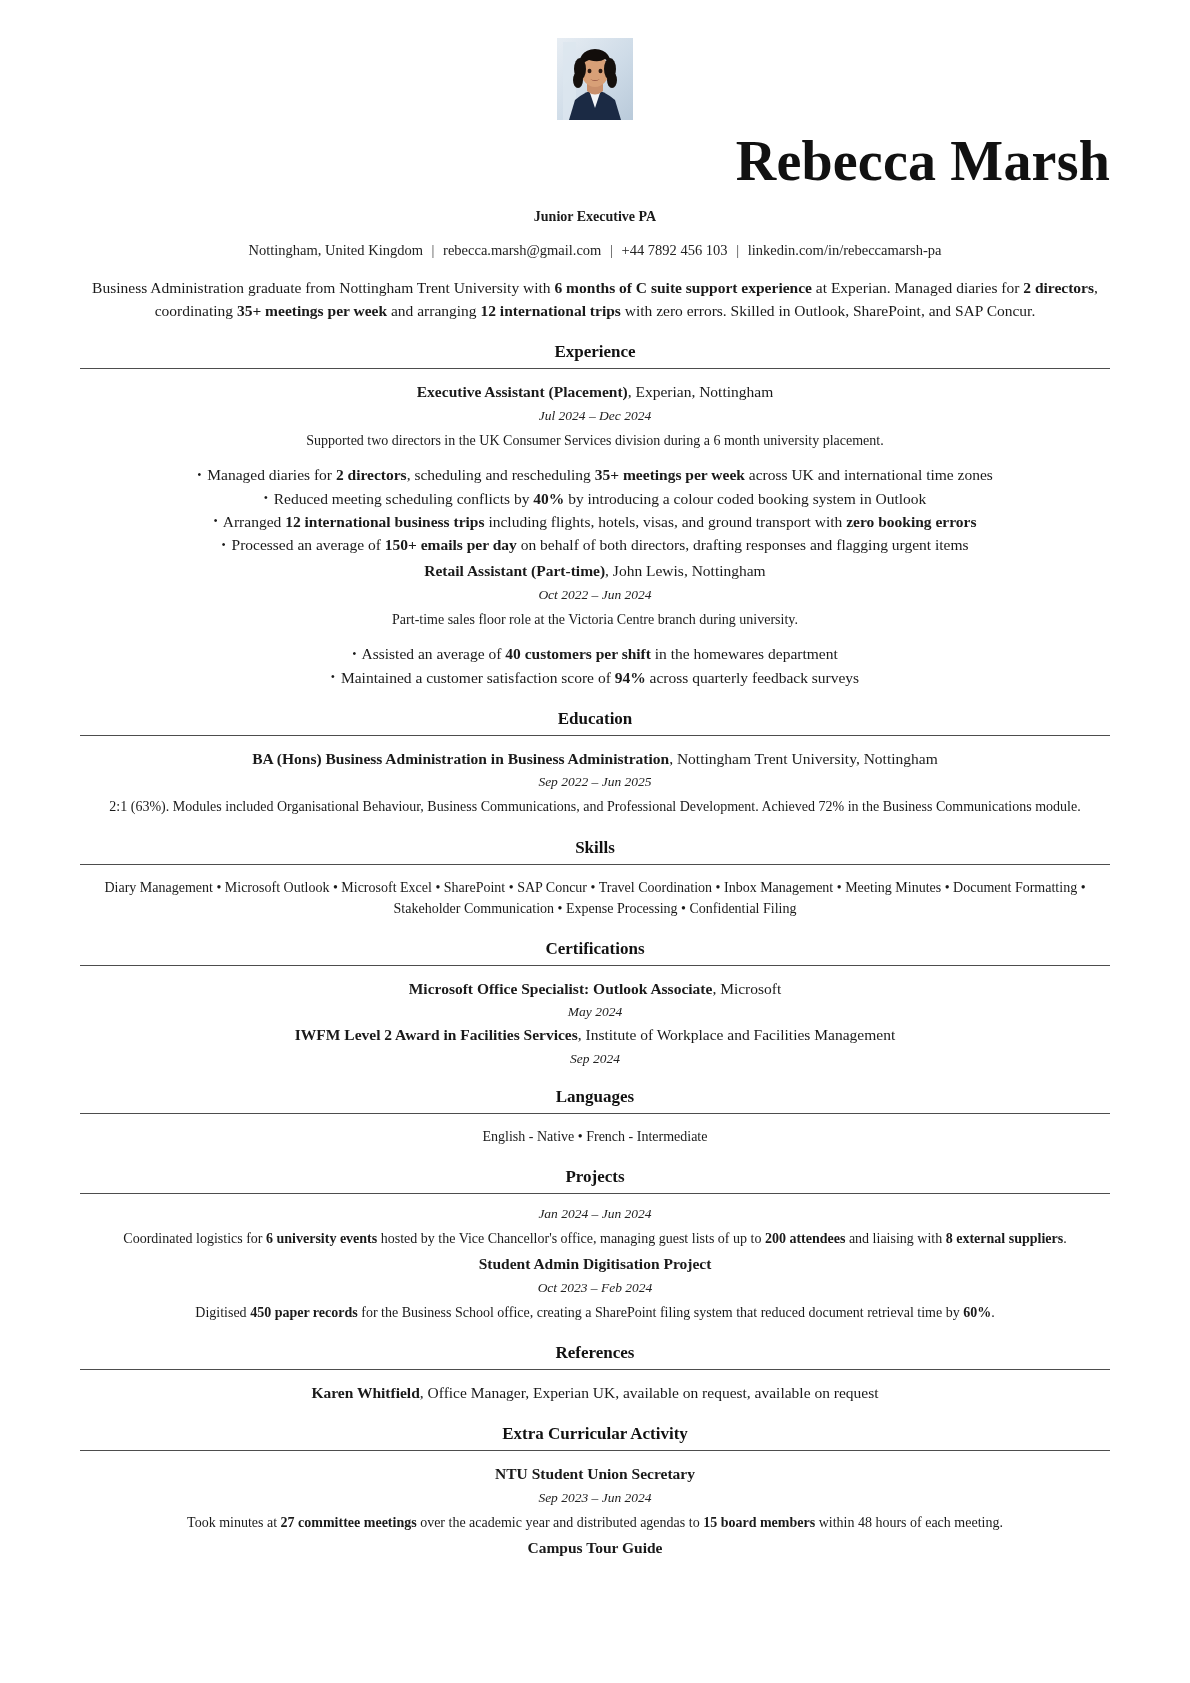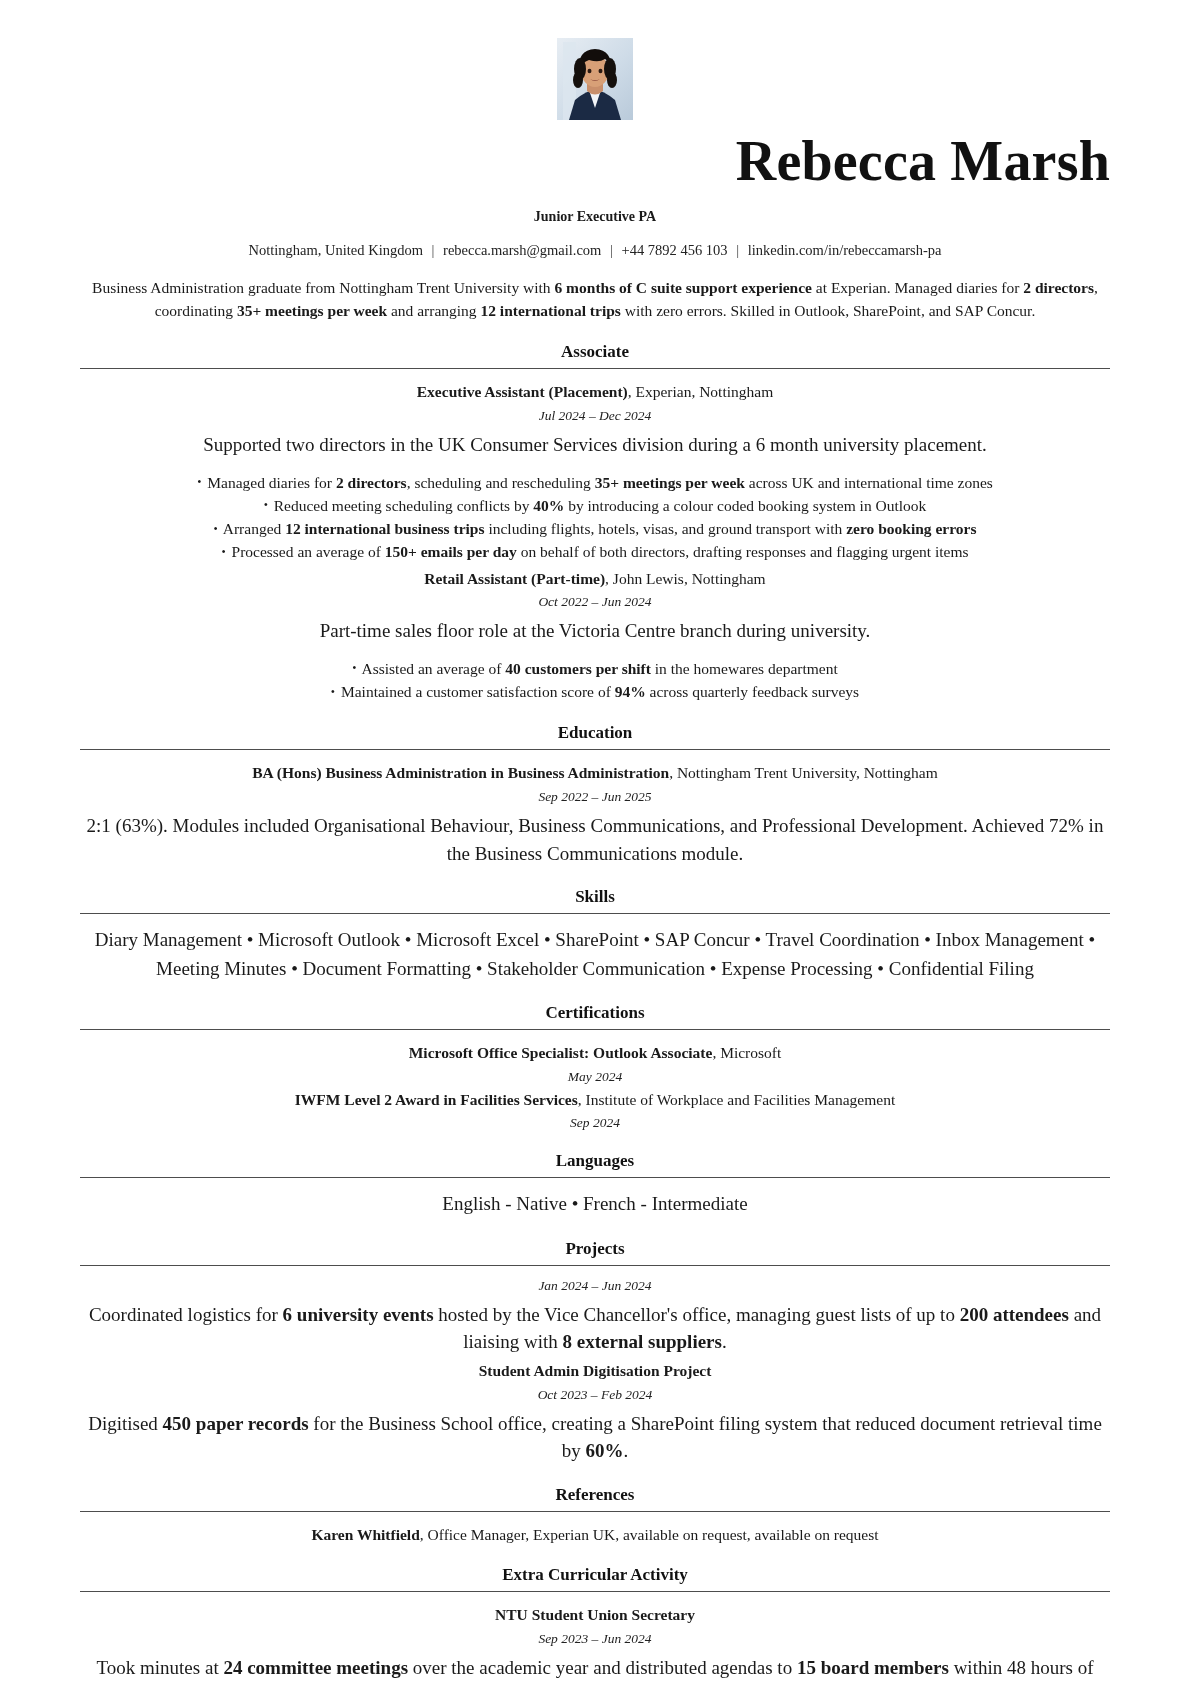--- a/index.html
+++ b/index.html
@@ -109,42 +109,42 @@
   .entry-title b { font-weight: bold; }
   .entry-date {
     text-align: center;
     font-style: italic;
     font-size: 13.5px;
     margin-top: 5px;
     color: #222222;
   }
   .entry-desc {
     text-align: center;
-    font-size: 19px;
+    font-size: 14px;
     line-height: 1.45;
     margin-top: 7px;
     color: #1a1a1a;
   }
   .bullets {
     margin-top: 12px;
   }
   .bullet {
     text-align: center;
     font-size: 15.5px;
     line-height: 1.5;
     color: #1a1a1a;
   }
   .bullet .dot {
     font-size: 12px;
     vertical-align: 1.5px;
     padding-right: 2px;
   }
   .inline-list {
     text-align: center;
-    font-size: 19px;
+    font-size: 14px;
     line-height: 1.5;
     color: #1a1a1a;
   }
   b { font-weight: bold; }
 </style>
 </head>
 <body>
 
 <div class="page">
   <div class="inner">
@@ -187,21 +187,21 @@
       <span class="sep">|</span>
       <span>+44 7892 456 103</span>
       <span class="sep">|</span>
       <span>linkedin.com/in/rebeccamarsh-pa</span>
     </div>
 
     <div class="summary">Business Administration graduate from Nottingham Trent University with <b>6 months of C suite support experience</b> at Experian. Managed diaries for <b>2 directors</b>, coordinating <b>35+ meetings per week</b> and arranging <b>12 international trips</b> with zero errors. Skilled in Outlook, SharePoint, and SAP Concur.</div>
 
     <div id="sections-root">
         <div class="section">
-          <div class="section-title">Associate</div>
+          <div class="section-title">Experience</div>
           <div class="rule"></div>
           <div class="entry">
             <div class="entry-title"><b>Executive Assistant (Placement)</b>, Experian, Nottingham</div>
             <div class="entry-date">Jul 2024 – Dec 2024</div>
             <div class="entry-desc">Supported two directors in the UK Consumer Services division during a 6 month university placement.</div>
             <div class="bullets">
               <div class="bullet"><span class="dot">•</span> Managed diaries for <b>2 directors</b>, scheduling and rescheduling <b>35+ meetings per week</b> across UK and international time zones</div>
               <div class="bullet"><span class="dot">•</span> Reduced meeting scheduling conflicts by <b>40%</b> by introducing a colour coded booking system in Outlook</div>
               <div class="bullet"><span class="dot">•</span> Arranged <b>12 international business trips</b> including flights, hotels, visas, and ground transport with <b>zero booking errors</b></div>
               <div class="bullet"><span class="dot">•</span> Processed an average of <b>150+ emails per day</b> on behalf of both directors, drafting responses and flagging urgent items</div>
@@ -267,21 +267,21 @@
           <div class="entry">
             <div class="entry-title"><b>Karen Whitfield</b>, Office Manager, Experian UK, available on request, available on request</div>
           </div>
         </div>
         <div class="section">
           <div class="section-title">Extra Curricular Activity</div>
           <div class="rule"></div>
           <div class="entry">
             <div class="entry-title"><b>NTU Student Union Secretary</b></div>
             <div class="entry-date">Sep 2023 – Jun 2024</div>
-            <div class="entry-desc">Took minutes at <b>24 committee meetings</b> over the academic year and distributed agendas to <b>15 board members</b> within 48 hours of each meeting.</div>
+            <div class="entry-desc">Took minutes at <b>27 committee meetings</b> over the academic year and distributed agendas to <b>15 board members</b> within 48 hours of each meeting.</div>
           </div>
           <div class="entry">
             <div class="entry-title"><b>Campus Tour Guide</b></div>
           </div>
         </div>
       </div>
 
   </div>
 </div>
 

